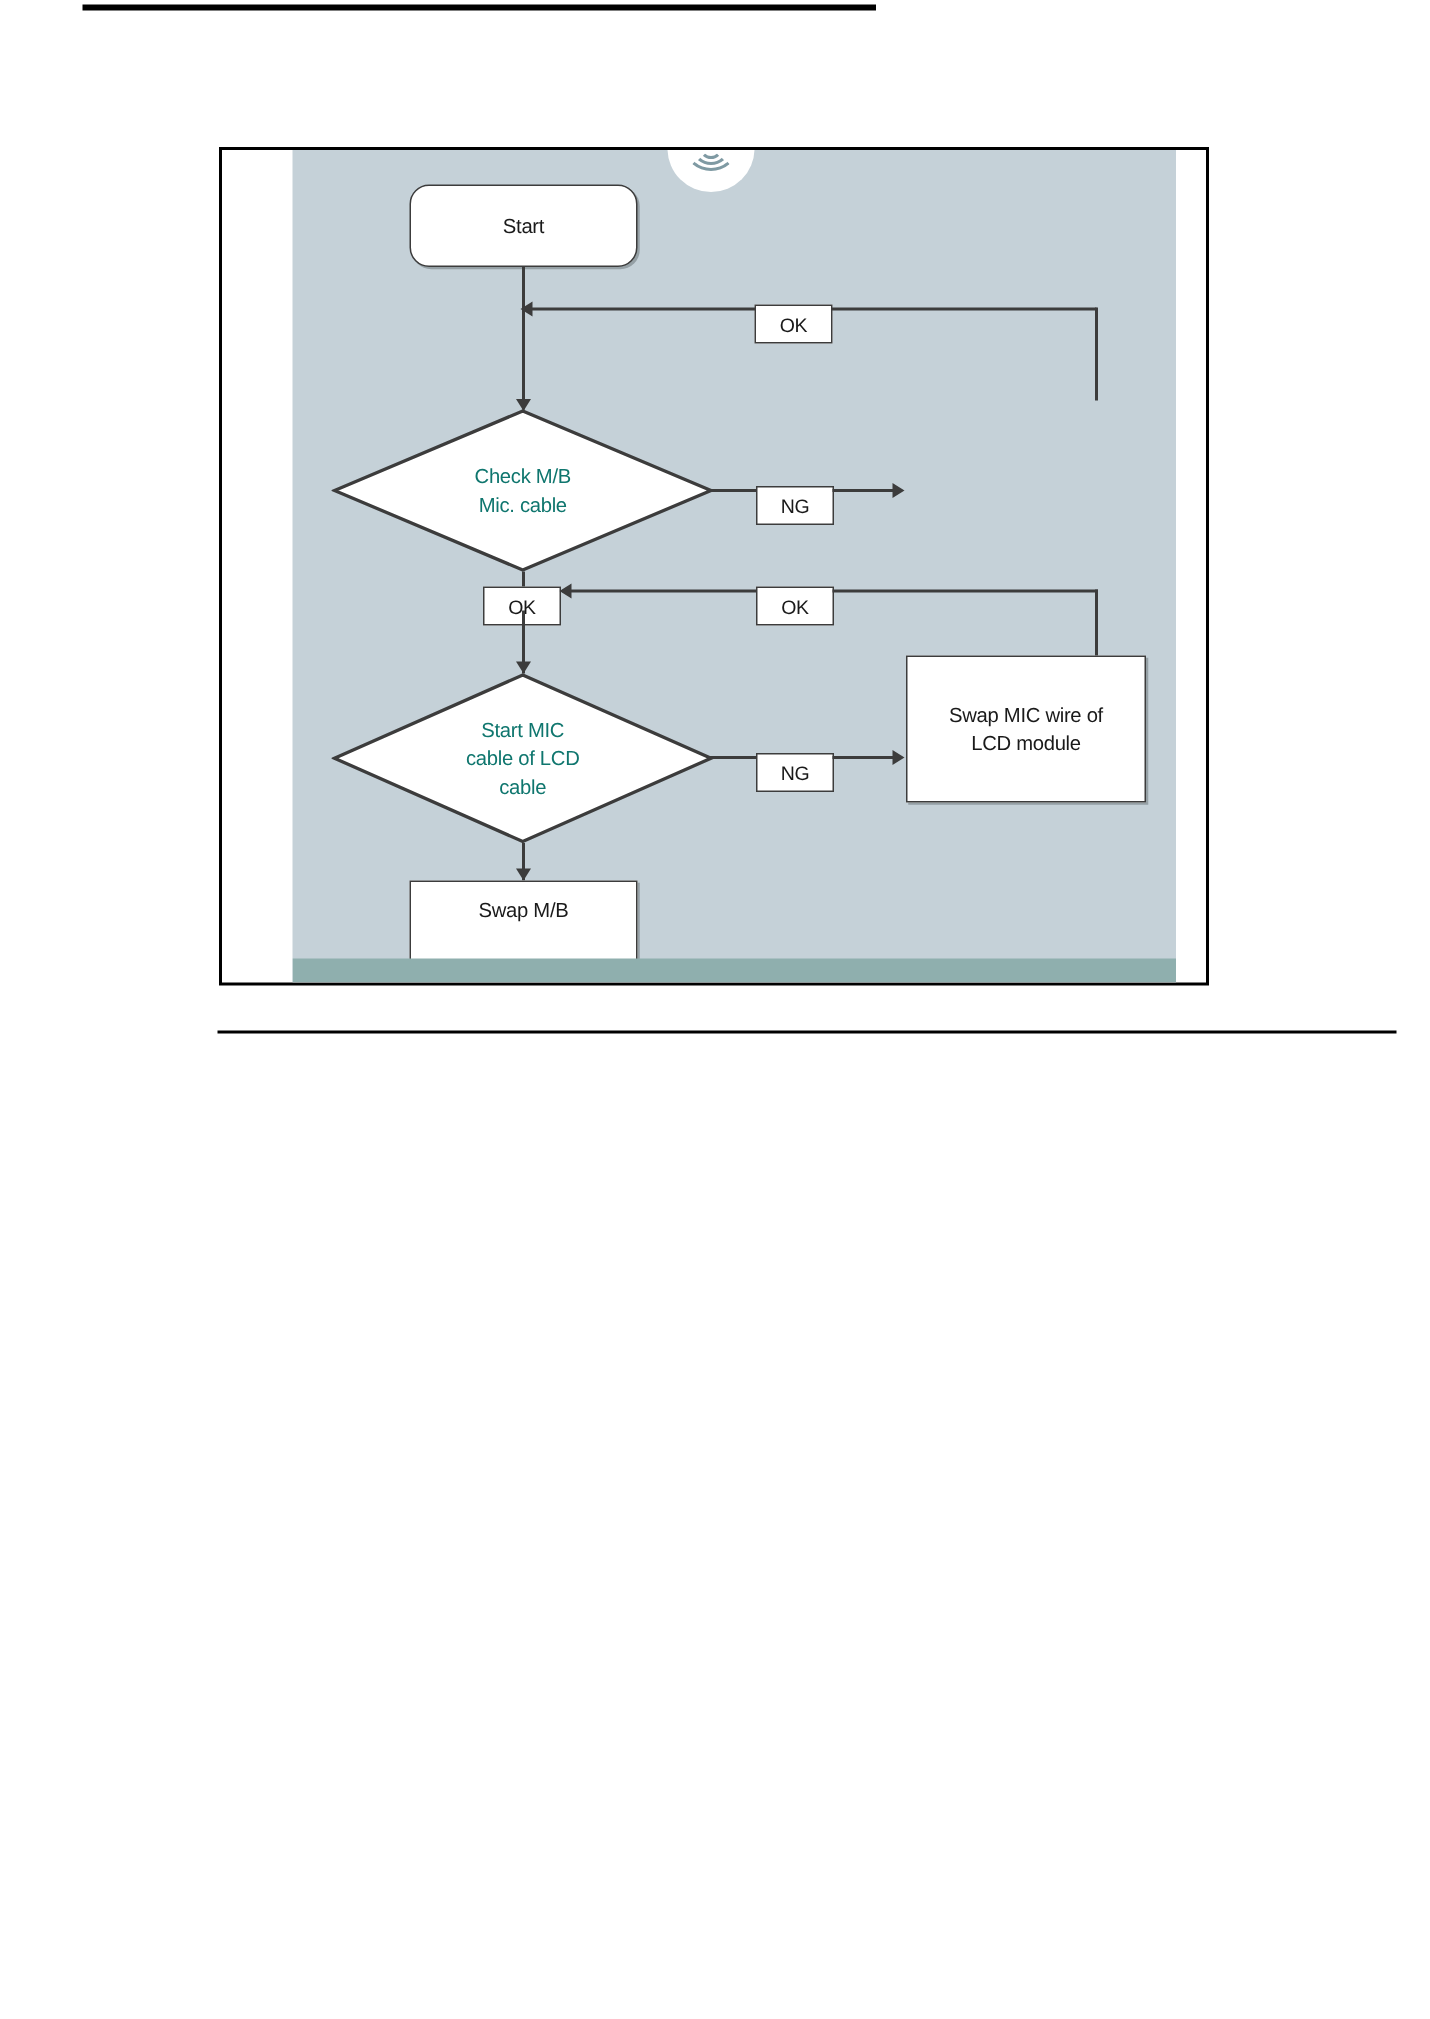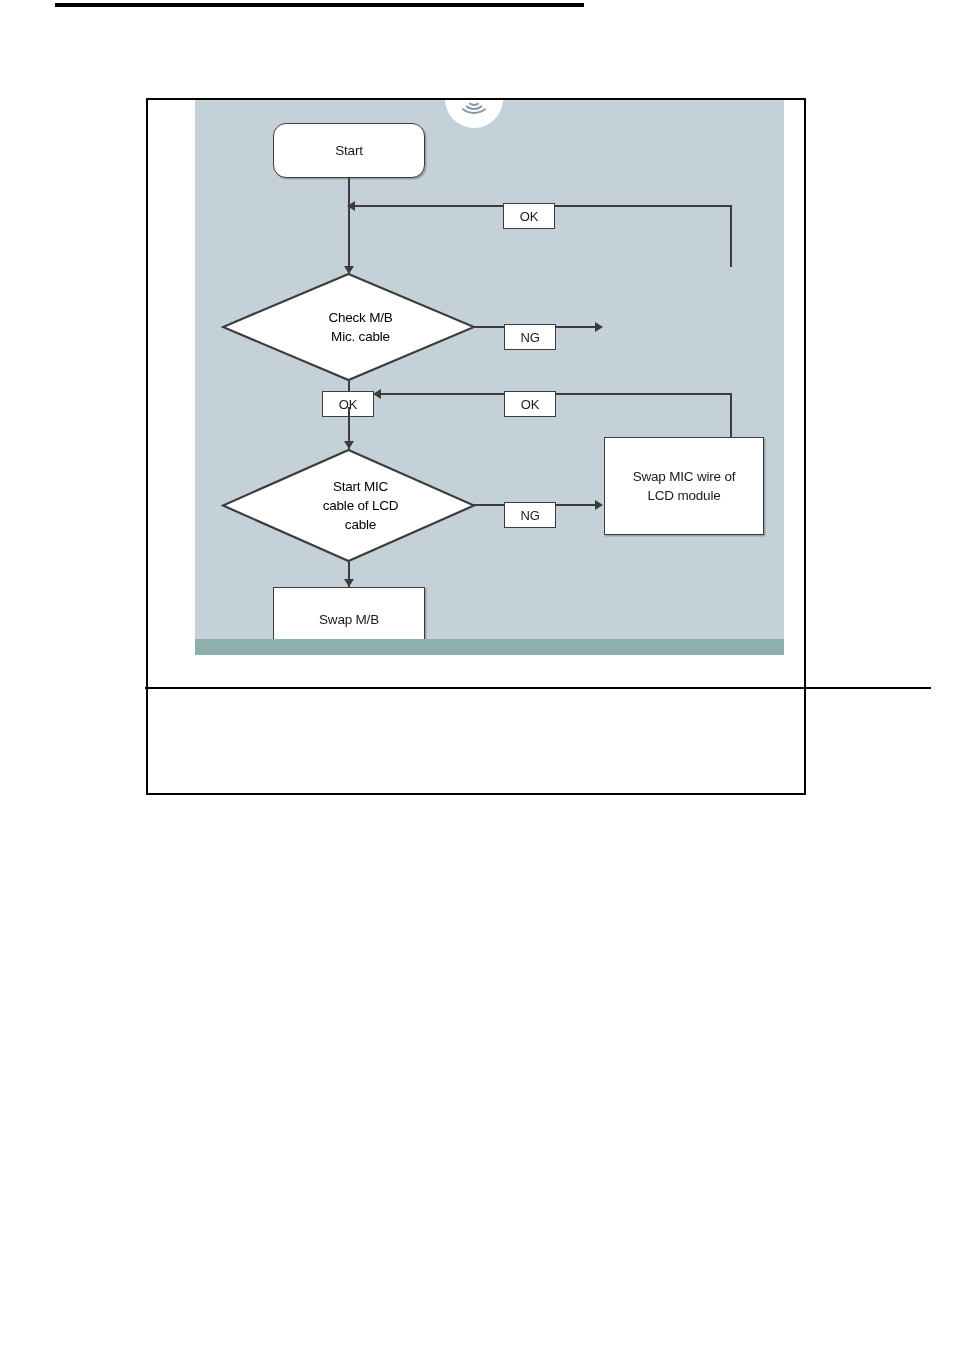--- a/index.html
+++ b/index.html
@@ -32,21 +32,21 @@
     height: 2px;
     background: #000000;
   }
 
   
   #figure-frame {
     position: absolute;
     left: 146px;
     top: 98px;
     width: 660px;
-    height: 697px;
+    height: 559px;
     border: 2px solid #000000;
     box-sizing: border-box;
     background: #ffffff;
     overflow: hidden;
   }
   #slide-canvas {
     position: absolute;
     left: 47px;
     top: 0px;
     width: 589px;
@@ -123,29 +123,29 @@
   .decision {
     position: absolute;
   }
   .decision .dia-shape {
     position: absolute;
     left: 0; top: 0;
     width: 100%; height: 100%;
   }
   .decision .dia-label {
     position: absolute;
-    left: 12px; top: 0;
+    left: 0; top: 0;
     width: 100%; height: 100%;
     display: flex;
     align-items: center;
     justify-content: center;
     text-align: center;
     font-size: 13.5px;
     line-height: 19px;
-    color: #000000;
+    color: #0f766e;
     letter-spacing: -0.2px;
   }
 
   
   .line-v, .line-h {
     position: absolute;
     background: #3c3c3c;
   }
   .line-v { width: 1.6px; }
   .line-h { height: 1.6px; }
@@ -260,21 +260,21 @@
       <span>
         <span>Swap MIC wire of</span><br>
         <span>LCD module</span>
       </span>
     </div>
 
     <div class="line-v" style="left:153px; top:462px; height:25px;"></div>
     <div class="arrow-down" style="left:149px; top:479px;"></div>
 
     <div class="node proc" style="left:78px; top:487px; width:152px; height:60px;
-                                 align-items:flex-start; padding-top:22px;">
+                                 align-items:flex-start; padding-top:9px;">
       <span>Swap M/B</span>
     </div>
 
     <div id="slide-floor"></div>
   </div>
 </div>
 
 <div id="bottom-rule"></div>
 
 </body></html>

